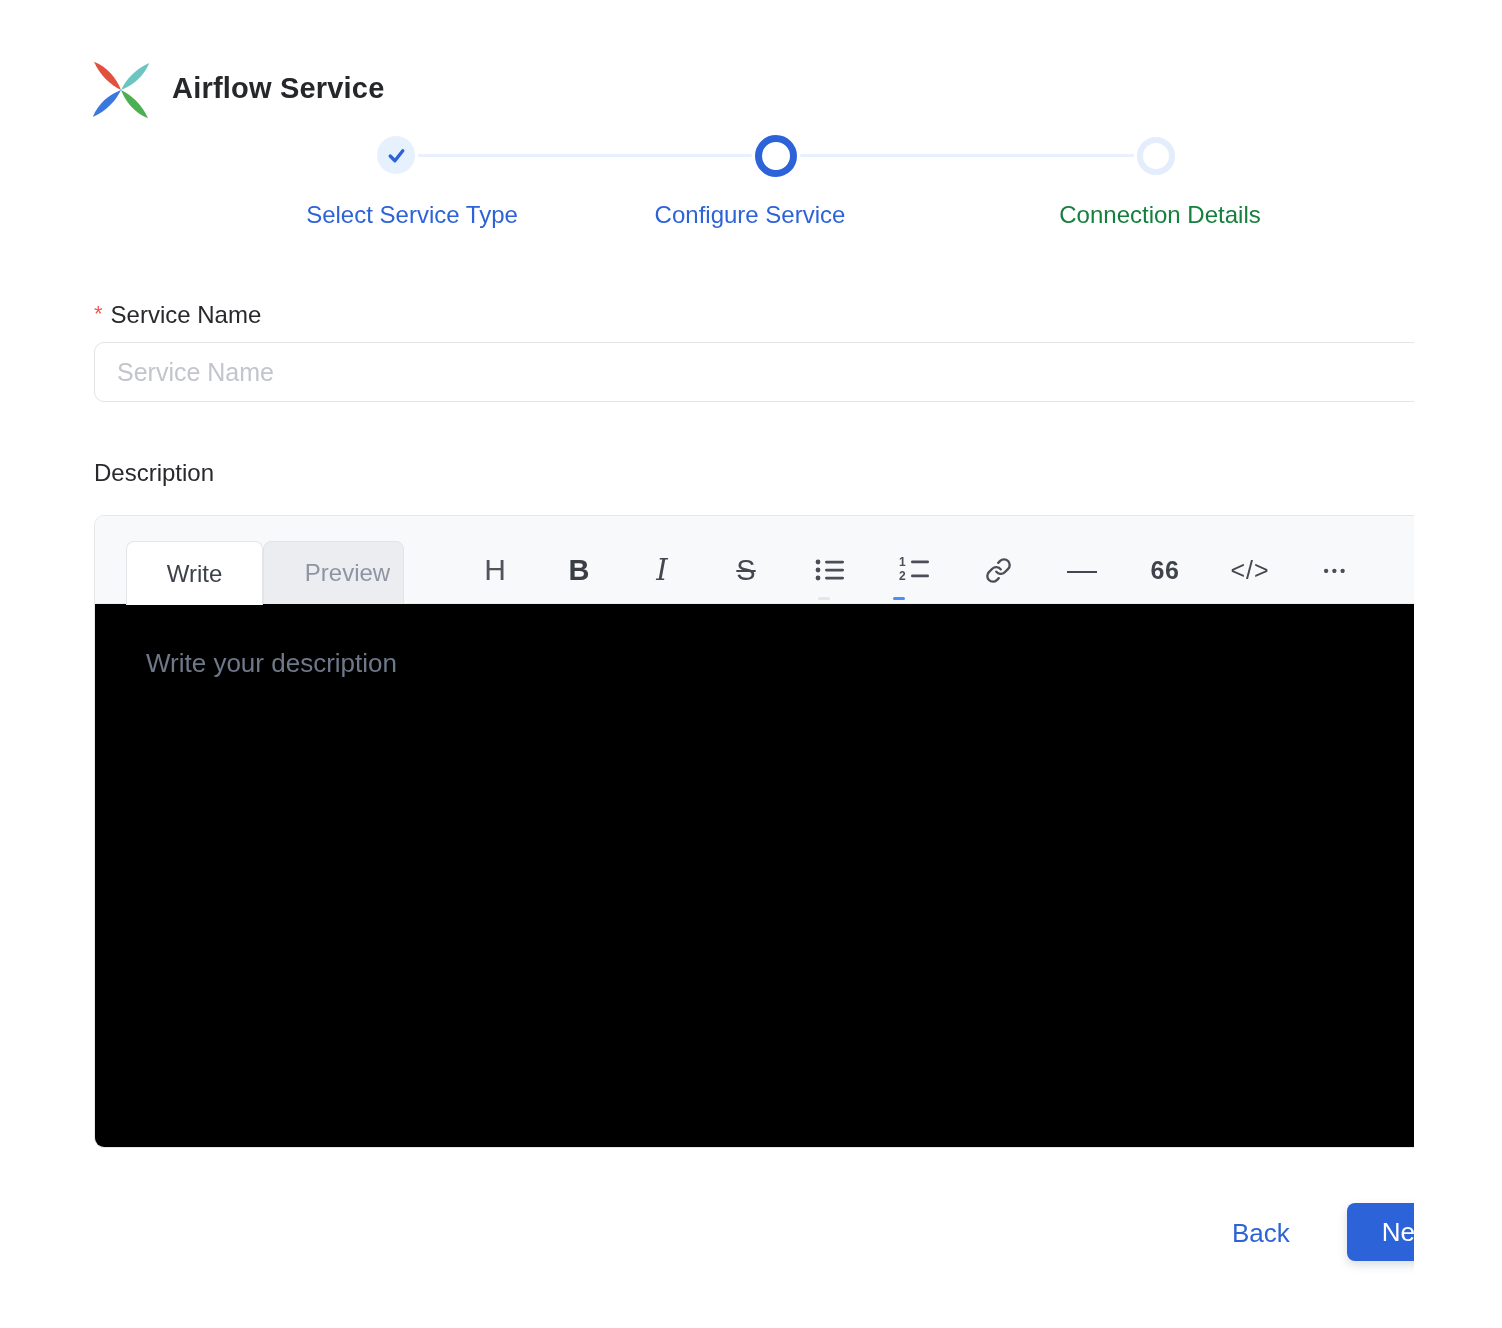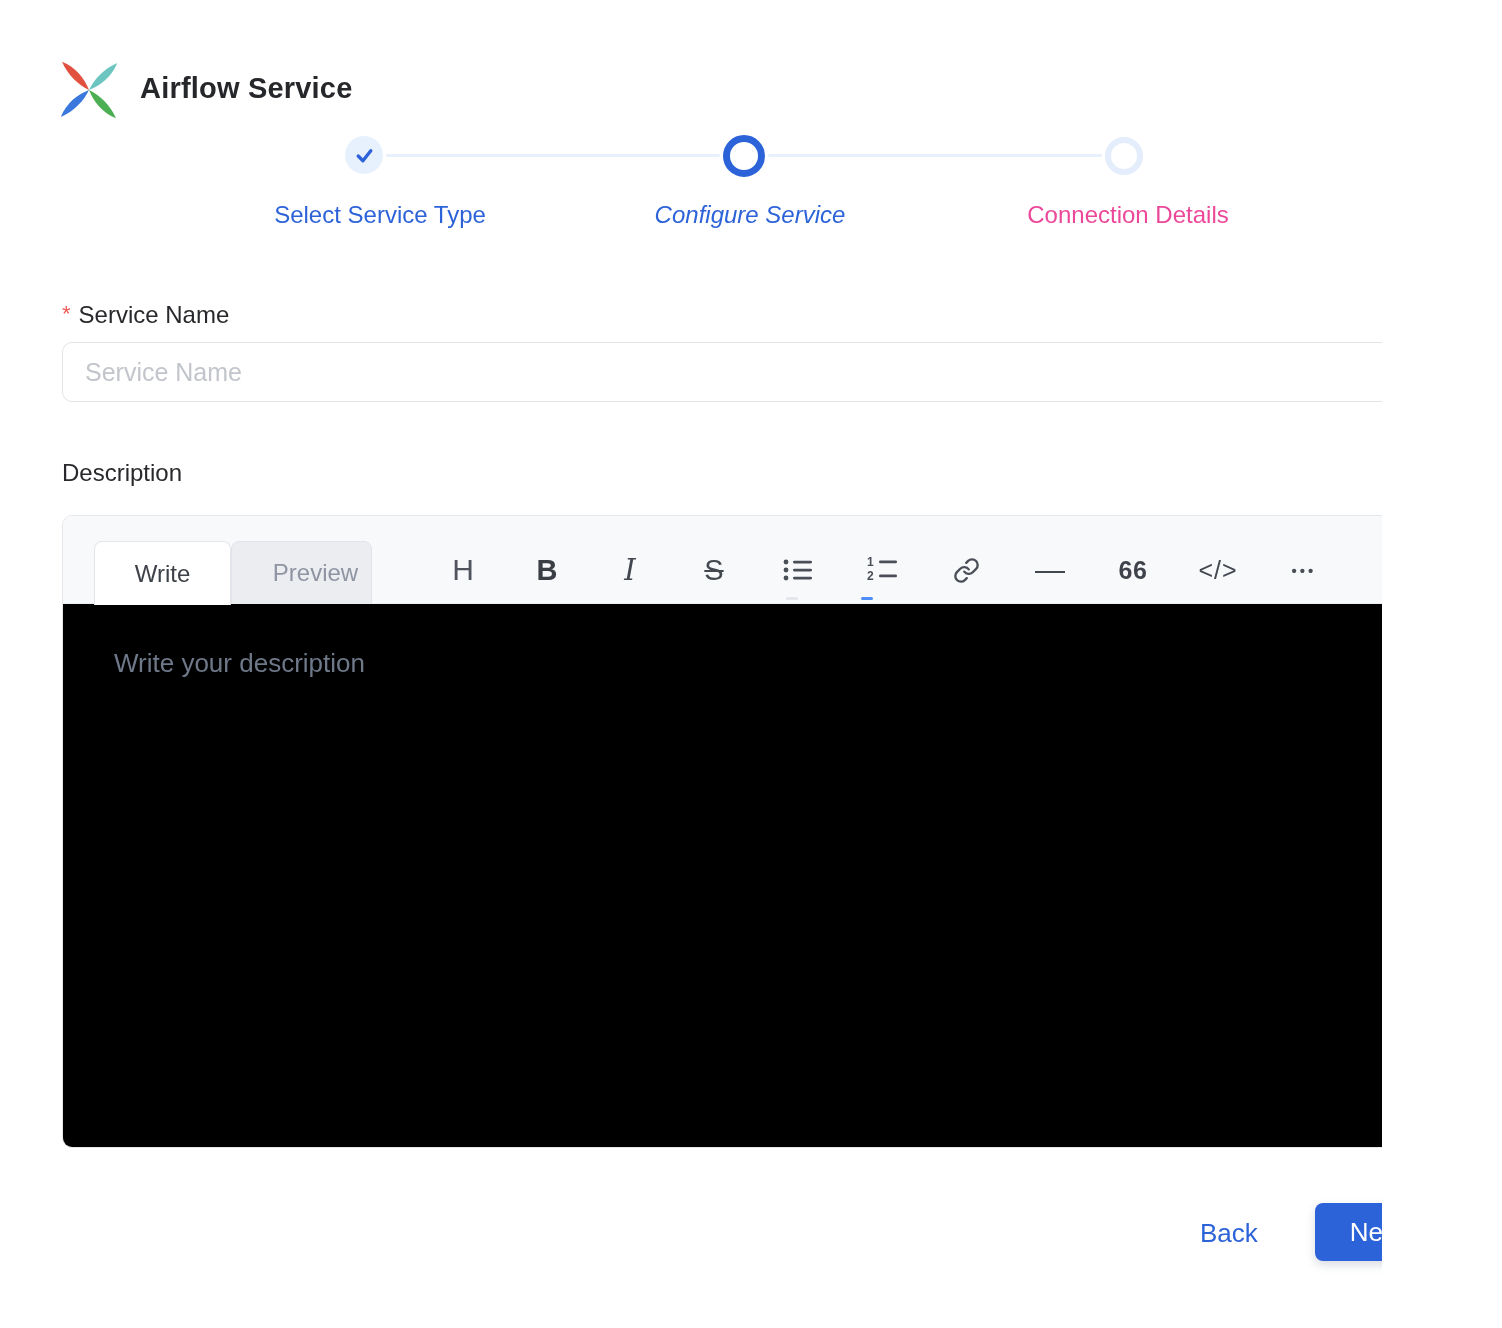--- a/index.html
+++ b/index.html
@@ -1,37 +1,37 @@
 <!DOCTYPE html>
 <html><head>
 <meta charset="utf-8">
 <style>
   * { margin:0; padding:0; box-sizing:border-box; }
   html,body { width:1502px; height:1328px; background:#ffffff;
               font-family:"Liberation Sans", sans-serif; color:#26272a; }
-  .page { position:absolute; inset:0; width:1382px; height:1328px; overflow:hidden; }
+  .page { position:absolute; inset:0; width:1382px; height:1328px; overflow:hidden;margin-left:32px; }
 
   
   .logo { position:absolute; left:58px; top:60px; width:62px; height:60px; }
   .app-title { position:absolute; left:140px; top:72px; font-size:29px; font-weight:600; color:#26272a; letter-spacing:.2px; }
 
   
   .stepper { position:absolute; left:0; top:0; width:1502px; height:240px; }
   .connector { position:absolute; height:3px; background:#e7f0fc; top:154px; border-radius:2px; }
   .conn-1 { left:386px; width:334px; }
   .conn-2 { left:768px; width:334px; }
   .circle { position:absolute; border-radius:50%; }
   .circle.done { left:345px; top:136px; width:38px; height:38px; background:#e7f1fd;
                  display:flex; align-items:center; justify-content:center; }
   .circle.active { left:723px; top:135px; width:42px; height:42px; background:#fff; border:7px solid #2d63d8; }
   .circle.upcoming { left:1105px; top:137px; width:38px; height:38px; background:#fff; border:6px solid #e3edfb; }
   .step-label { position:absolute; top:201px; transform:translateX(-50%); font-size:24px; white-space:nowrap; }
   .step-label.l1 { left:380px; color:#2d63d8;text-align:right; }
-  .step-label.l2 { left:750px; color:#2d63d8;font-style:italic; }
-  .step-label.l3 { left:1128px; color:#ec4899; }
+  .step-label.l2 { left:718px; color:#2d63d8; }
+  .step-label.l3 { left:1128px; color:#15803d; }
 
   
   .field-label { position:absolute; left:62px; font-size:24px; color:#28292c; }
   .lbl-service { top:301px; }
   .req { color:#ee5a54; margin-right:8px; font-size:22px; vertical-align:2px; }
   .input-service { position:absolute; left:62px; top:342px; width:1376px; height:60px;
                    border:1px solid #e3e4e8; border-radius:10px; padding:0 22px;
                    font-size:25px; color:#333; font-family:"Liberation Sans", sans-serif; outline:none; }
   .input-service::placeholder { color:#c2c5cb; }
 

